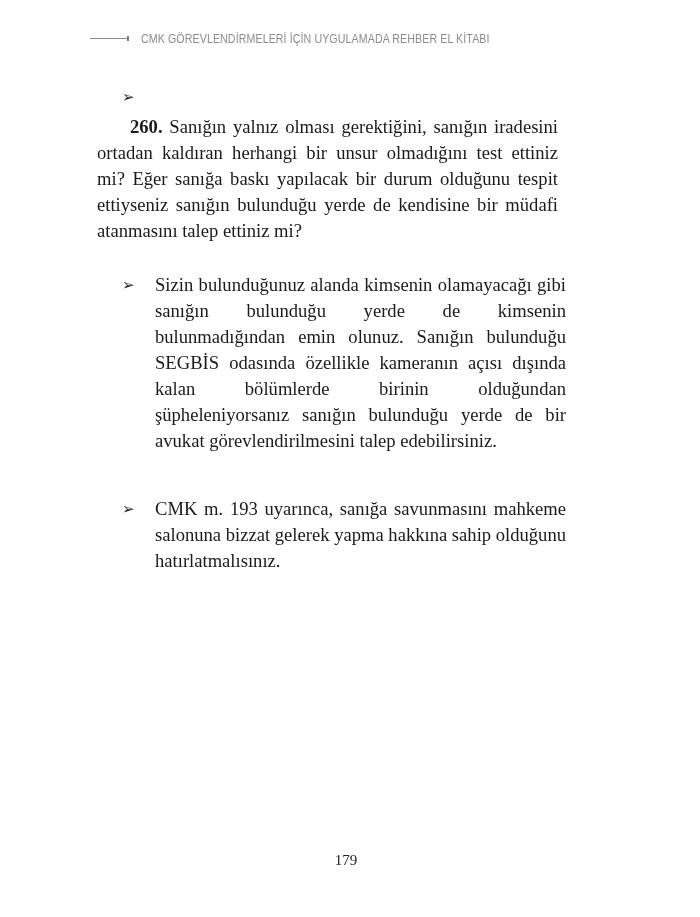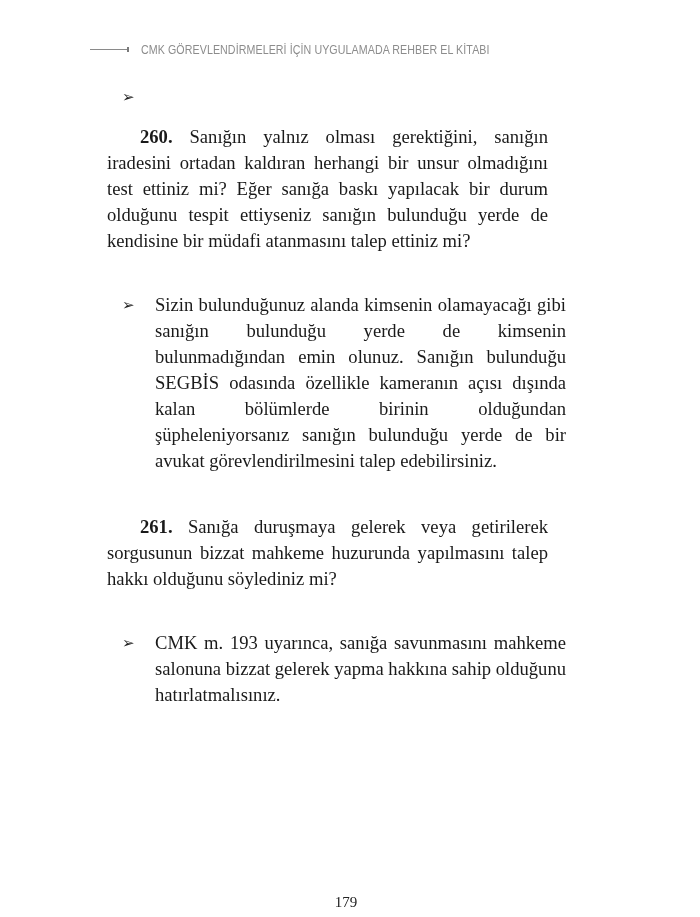--- a/index.html
+++ b/index.html
@@ -10,21 +10,21 @@
     body {
       width: 700px;
       height: 917px;
       position: relative;
       overflow: hidden;
       font-family: "Liberation Serif", "DejaVu Serif", serif;
       color: #1a1a1a;
     }
     .running-header {
       position: absolute;
-      top: 39px;
+      top: 28px;
       left: 90px;
       width: 476px;
       height: 20px;
       display: flex;
       align-items: center;
     }
     .header-rule {
       width: 152px;
       height: 1px;
       background: #8a8a8a;
@@ -64,36 +64,35 @@
       left: 33px;
       top: 0;
       font-family: "DejaVu Sans", sans-serif;
       font-size: 15px;
       line-height: 26px;
       color: #222;
     }
     .question {
       text-indent: 33px;
       text-align: justify;
-      margin: 18px;
+      margin: 8px;
     }
     .question .qnum {
       font-weight: bold;
     }
     .gap-a { height: 22px; }
     .gap-b { height: 20px; }
     .page-number {
       position: absolute;
       top: 852px;
       left: 0;
       width: 692px;
       text-align: center;
       font-size: 15px;
       color: #222;
-      margin-top: 42px;
     }
   </style>
 </head>
 <body>
 
 <div class="running-header">
   <div class="header-rule"></div>
   <div class="header-square"></div>
   <div class="header-title">CMK GÖREVLENDİRMELERİ İÇİN UYGULAMADA REHBER EL KİTABI</div>
 </div>
@@ -110,21 +109,20 @@
 
   <div class="gap-b"></div>
 
   <p class="bullet">
     <span class="arrow">➢</span>
     <span>Sizin bulunduğunuz alanda kimsenin olamayacağı gibi sanığın bulunduğu yerde de kimsenin bulunmadığından emin olunuz. Sanığın bulunduğu SEGBİS odasında özellikle kameranın açısı dışında kalan bölümlerde birinin olduğundan şüpheleniyorsanız sanığın bulunduğu yerde de bir avukat görevlendirilmesini talep edebilirsiniz.</span>
   </p>
 
   <div class="gap-a"></div>
 
-  <p class="question"><span class="qnum">261.</span><span> Sanığa duruşmaya gelerek veya getirilerek sorgusunun bizzat mahkeme huzurunda yapılmasını talep hakkı olduğunu söylediniz mi?</span></p>
 
   <div class="gap-b"></div>
 
   <p class="bullet">
     <span class="arrow">➢</span>
     <span>CMK m. 193 uyarınca, sanığa savunmasını mahkeme salonuna bizzat gelerek yapma hakkına sahip olduğunu hatırlatmalısınız.</span>
   </p>
 
 </div>
 

